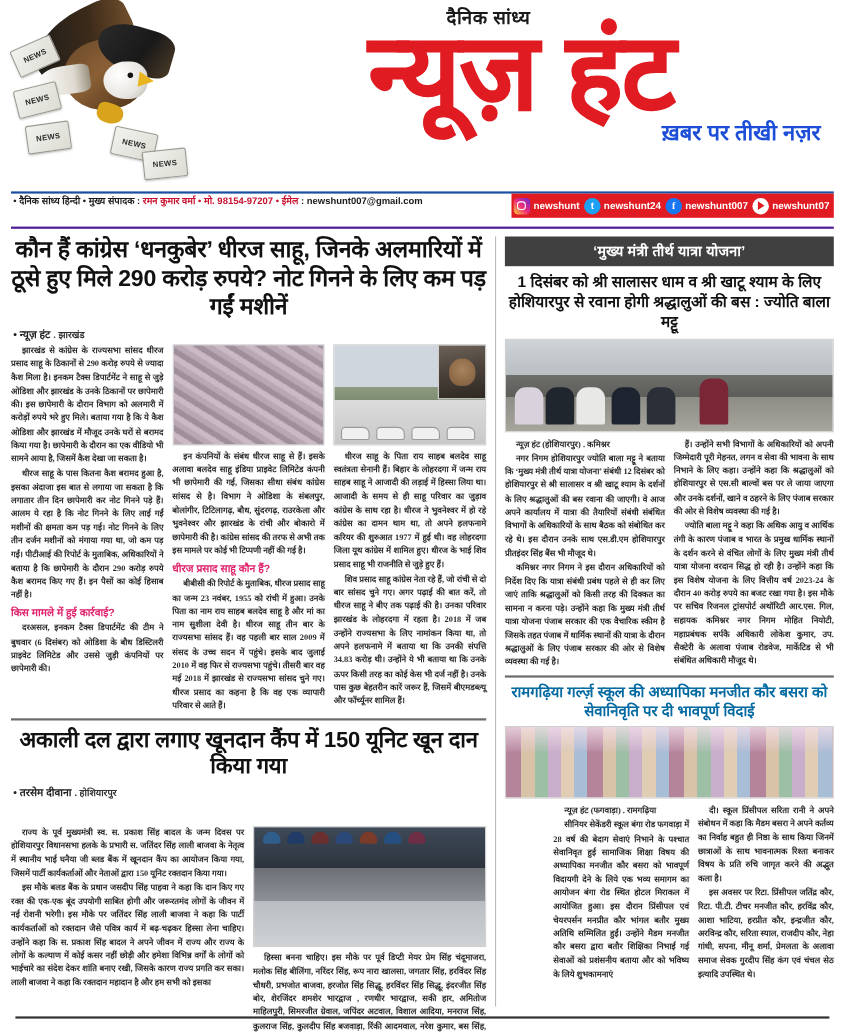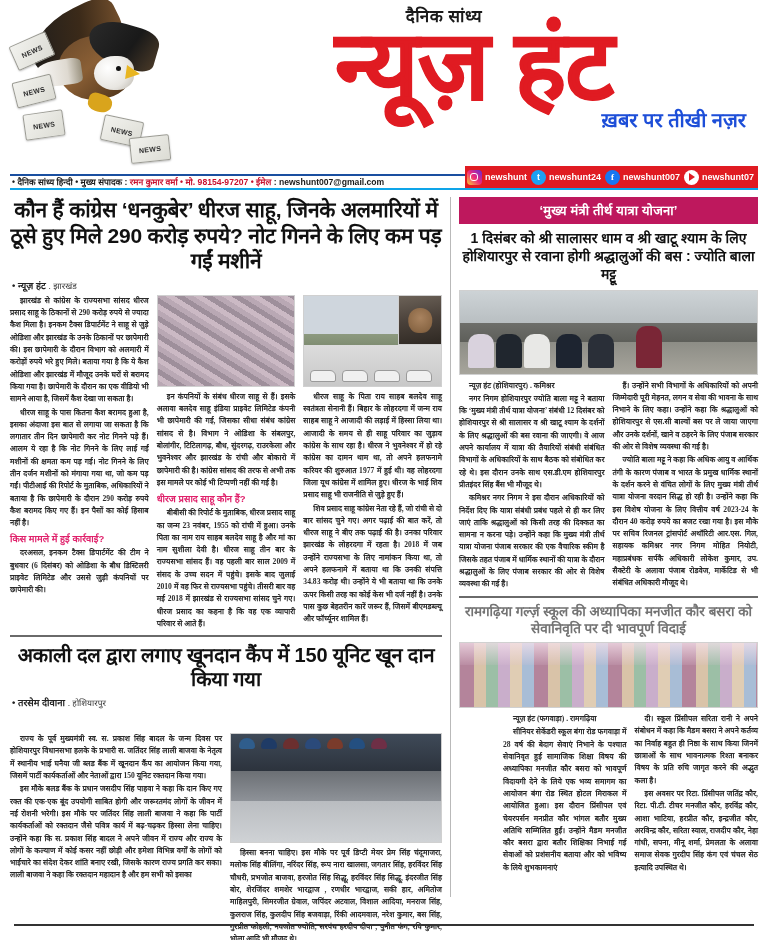--- a/index.html
+++ b/index.html
@@ -131,24 +131,24 @@
     color: #1a1a1a;
     line-height: 1.55;
     font-weight: bold;
   }
   .dateblock .dl1, .dateblock .dl2 { letter-spacing: .2px; }
   .dateblock .dl3, .dateblock .dl4 { font-size: 9.5px; }
 
   
   .contactbar {
     position: relative;
-    height: 16px;
-    display: flex; align-items: flex-end;
+    height: 34px;
+    display: flex; align-items: flex-start;
     border-top: 2px solid #1a4fa0;
-    border-bottom: 2px solid #0ea5e9;
+    border-bottom: 2px solid #4c1d95;
     margin-top: 2px;
   }
   .contact-left {
     flex: 1 1 auto;
     font-size: 8.6px; font-weight: bold; color: #1a1a1a;
     white-space: nowrap; overflow: hidden;
     padding-left: 2px;
   }
   .contact-left .red { color: #c8102e; }
   .social-wrap {
@@ -178,21 +178,21 @@
   .col-right { flex: 1 1 auto; padding-left: 8px; border-left: 1px solid #b9b9b9; }
 
   .lead-head {
     font-size: 21px; line-height: 1.22; font-weight: bold;
     color: #111; text-align: center; letter-spacing: -.2px;
   }
   .byline {
     font-size: 9.5px; font-weight: bold; color: #222;
     margin: 5px 0 3px 2px;
   }
-  .byline .place { font-weight: normal; font-size: 8.5px; color: #333; }
+  .byline .place { font-weight: bold; font-size: 8.5px; color: #333; }
   p.txt {
     font-size: 7.6px; line-height: 1.62; color: #2a2a2a;
     text-align: justify; text-indent: 10px;
     margin-bottom: 1px;
     font-family: "Liberation Serif", serif;
     font-weight: 600;
   }
   .subhead-pink {
     font-size: 9.5px; font-weight: bold; color: #e0216b;
     margin: 3px 0 2px 0; text-align: left;
@@ -240,31 +240,31 @@
     background:
       repeating-linear-gradient(90deg,#b4849b 0 14px,#d9c3a8 14px 26px,#9cbfa6 26px 38px,#c9aecb 38px 50px,#e0cdb4 50px 62px,#a8bdd6 62px 74px);
   }
   .ph-school::after {
     content:""; position:absolute; left:0; right:0; top:0; height:34%;
     background: linear-gradient(180deg, rgba(245,225,235,.75), rgba(220,190,210,.15));
   }
 
   
   .blue-banner {
-    background: #be185d; color: #fff;
+    background: #404040; color: #fff;
     text-align: center; font-size: 13px; font-weight: bold;
     padding: 4px 2px 5px; letter-spacing: .2px;
   }
   .sub-head-right {
     font-size: 14px; line-height: 1.3; font-weight: bold;
     color: #111; text-align: center; margin-top: 5px;
   }
   .sec-head {
     font-size: 13.5px; line-height: 1.28; font-weight: bold;
-    color: #737373; text-align: center;
+    color: #0369a1; text-align: center;
   }
   .akali-head {
     font-size: 20px; line-height: 1.2; font-weight: bold;
     color: #111; text-align: center; letter-spacing: -.2px;
   }
   .hr-bold { border-top: 2px solid #6a6a6a; margin: 4px 0 0; }
   .hr-dark { border-top: 2px solid #333; }
 </style>
 </head>
 <body>

